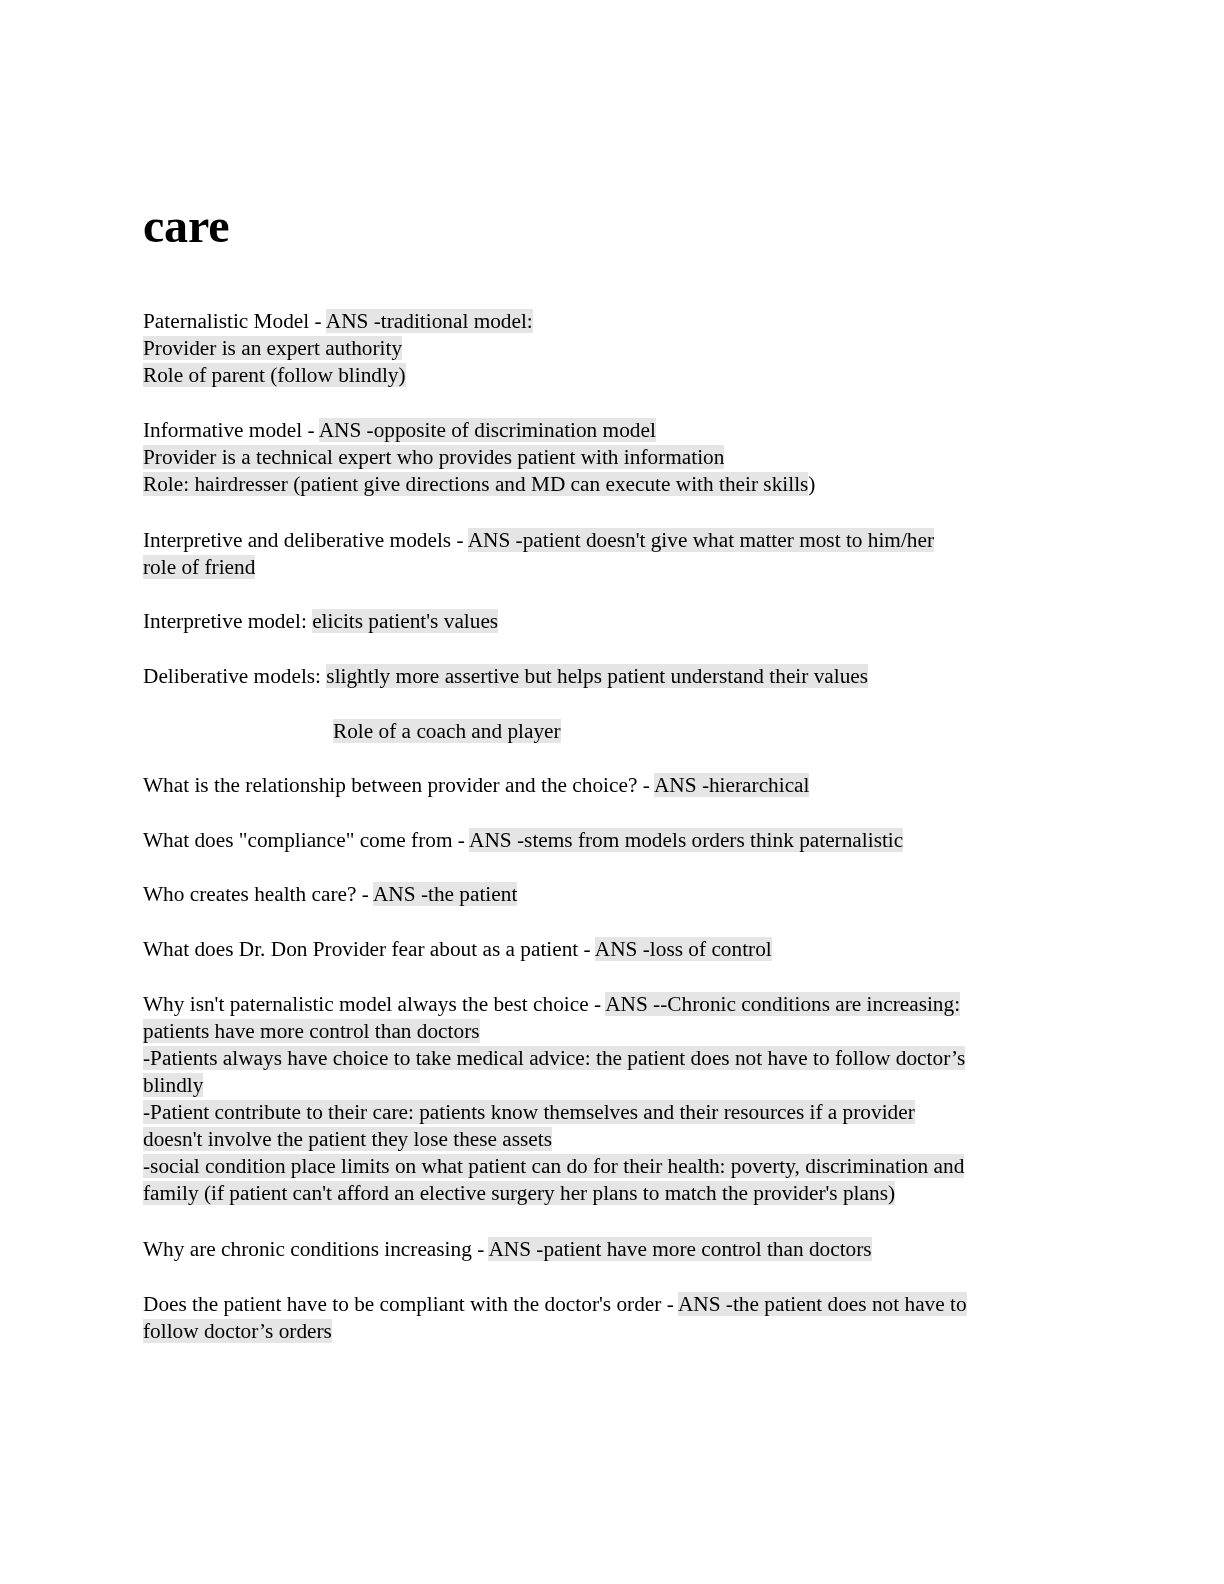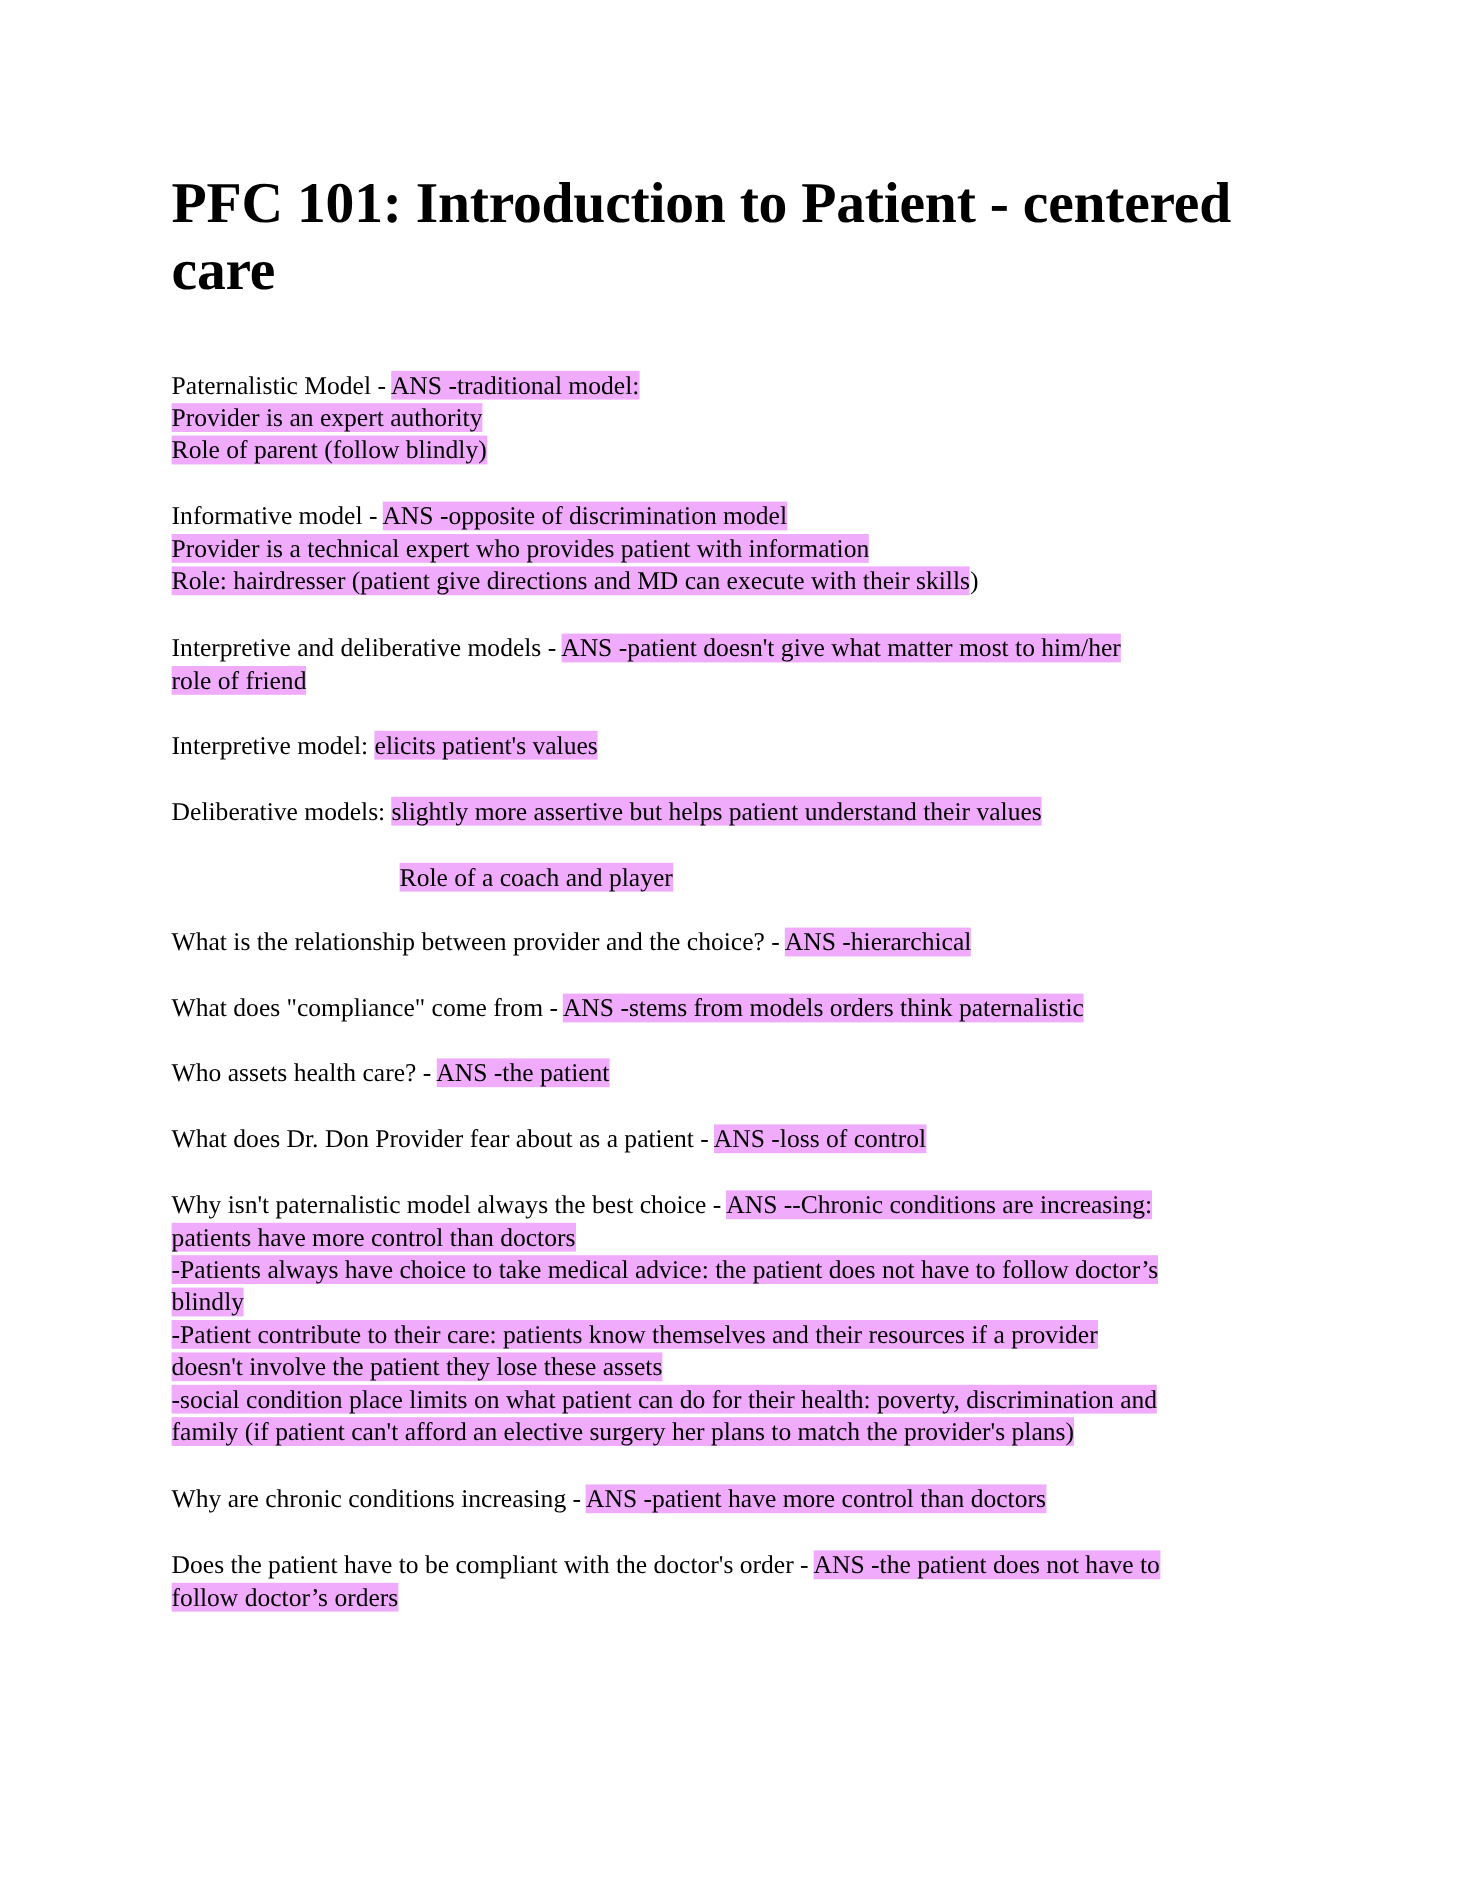--- a/index.html
+++ b/index.html
@@ -8,28 +8,28 @@
     .title {
       position: absolute; left: 0; top: 142px; width: 940px;
       font-family: "Liberation Serif", serif; font-weight: bold;
       font-size: 48px; line-height: 56px; margin: 0; letter-spacing: -0.2px;
     }
     .line {
       position: absolute; left: 0; white-space: pre;
       font-family: "Liberation Serif", serif; font-size: 21.3px; line-height: 27px;
       height: 27px;
     }
-    .hl { background: #f0abfc; text-align: center; }
+    .hl { background: #e5e5e5; text-align: center; }
   </style>
 </head>
 <body>
 
 <div class="page">
   <h1 class="title">
-    <span>PFC 101: Introduction to Patient - centered</span><br>
+    <br>
     <span>care</span>
   </h1>
 
   <div class="line" style="top:308px"><span>Paternalistic Model - </span><span class="hl">ANS -traditional model:</span></div>
   <div class="line" style="top:335px"><span class="hl">Provider is an expert authority</span></div>
   <div class="line" style="top:362px"><span class="hl">Role of parent (follow blindly)</span></div>
 
   <div class="line" style="top:417px"><span>Informative model - </span><span class="hl">ANS -opposite of discrimination model</span></div>
   <div class="line" style="top:444px"><span class="hl">Provider is a technical expert who provides patient with information</span></div>
   <div class="line" style="top:471px"><span class="hl">Role: hairdresser (patient give directions and MD can execute with their skills</span><span>)</span></div>
@@ -39,21 +39,21 @@
 
   <div class="line" style="top:608px"><span>Interpretive model: </span><span class="hl">elicits patient's values</span></div>
 
   <div class="line" style="top:663px"><span>Deliberative models: </span><span class="hl">slightly more assertive but helps patient understand their values</span></div>
   <div class="line" style="top:718px; left:190px"><span class="hl">Role of a coach and player</span></div>
 
   <div class="line" style="top:772px"><span>What is the relationship between provider and the choice? - </span><span class="hl">ANS -hierarchical</span></div>
 
   <div class="line" style="top:827px"><span>What does "compliance" come from - </span><span class="hl">ANS -stems from models orders think paternalistic</span></div>
 
-  <div class="line" style="top:881px"><span>Who assets health care? - </span><span class="hl">ANS -the patient</span></div>
+  <div class="line" style="top:881px"><span>Who creates health care? - </span><span class="hl">ANS -the patient</span></div>
 
   <div class="line" style="top:936px"><span>What does Dr. Don Provider fear about as a patient - </span><span class="hl">ANS -loss of control</span></div>
 
   <div class="line" style="top:991px"><span>Why isn't paternalistic model always the best choice - </span><span class="hl">ANS --Chronic conditions are increasing:</span></div>
   <div class="line" style="top:1018px"><span class="hl">patients have more control than doctors</span></div>
   <div class="line" style="top:1045px"><span class="hl">-Patients always have choice to take medical advice: the patient does not have to follow doctor’s</span></div>
   <div class="line" style="top:1072px"><span class="hl">blindly</span></div>
   <div class="line" style="top:1099px"><span class="hl">-Patient contribute to their care: patients know themselves and their resources if a provider</span></div>
   <div class="line" style="top:1126px"><span class="hl">doesn't involve the patient they lose these assets</span></div>
   <div class="line" style="top:1153px"><span class="hl">-social condition place limits on what patient can do for their health: poverty, discrimination and</span></div>

